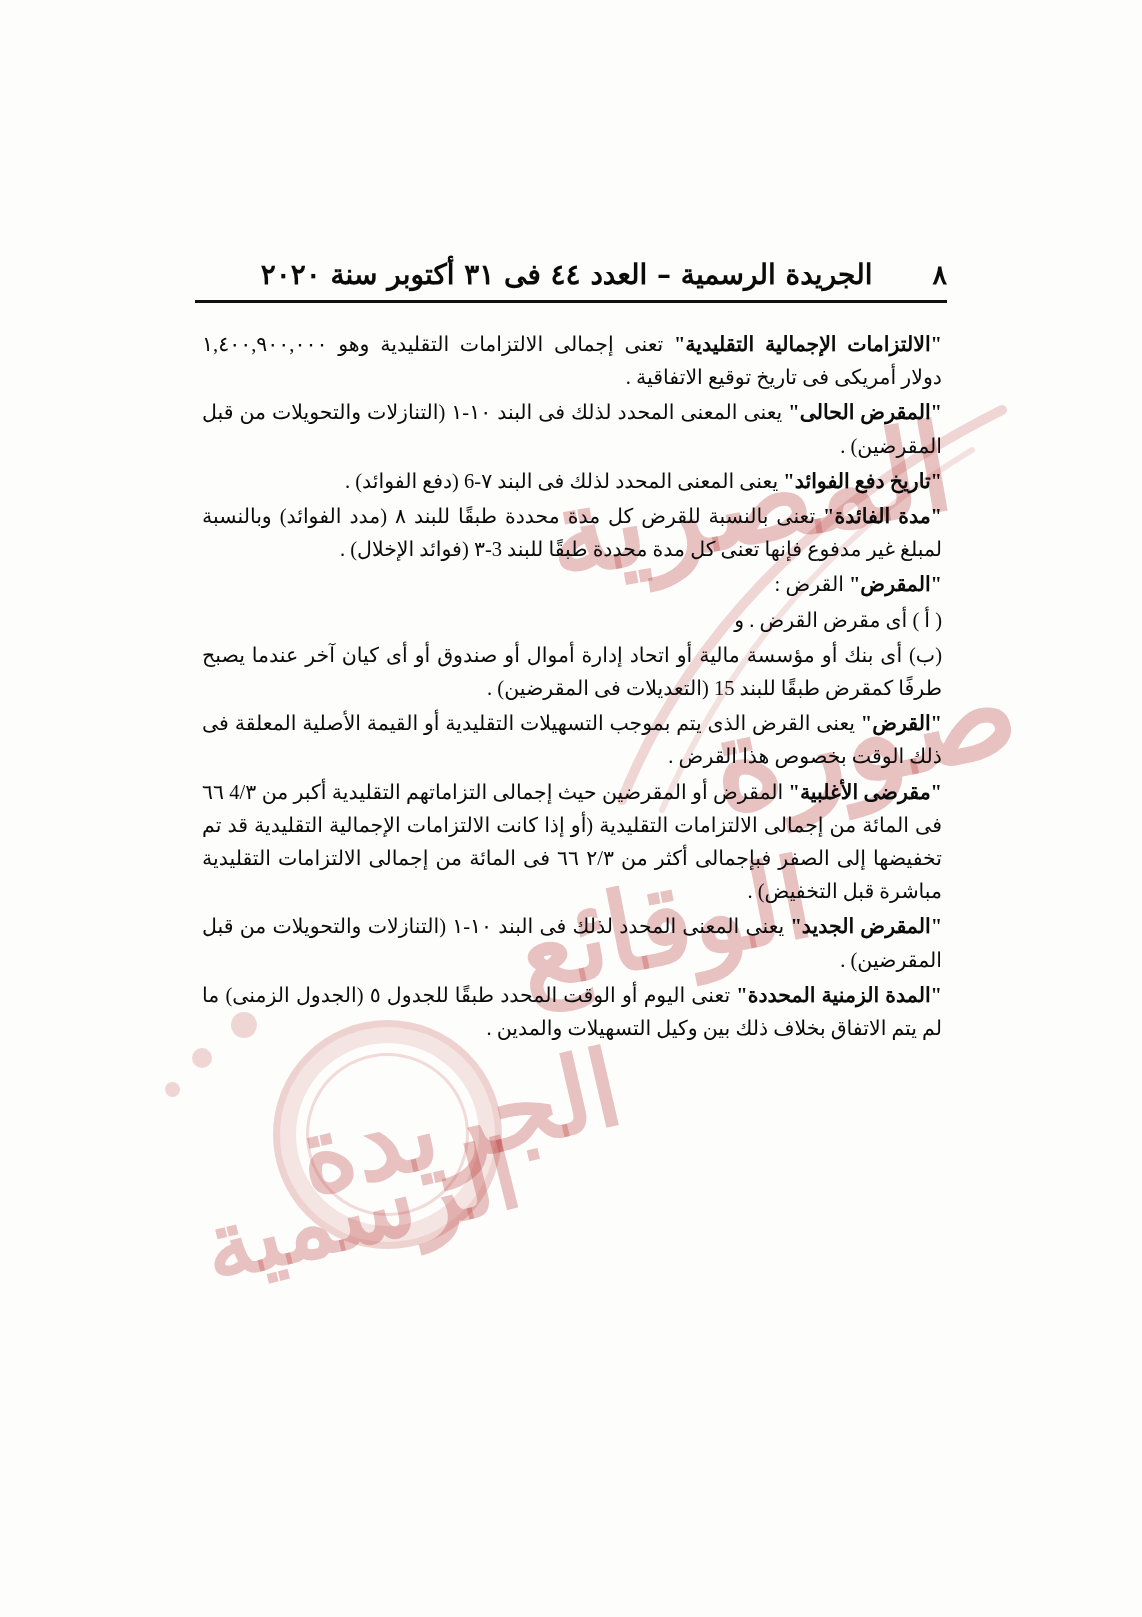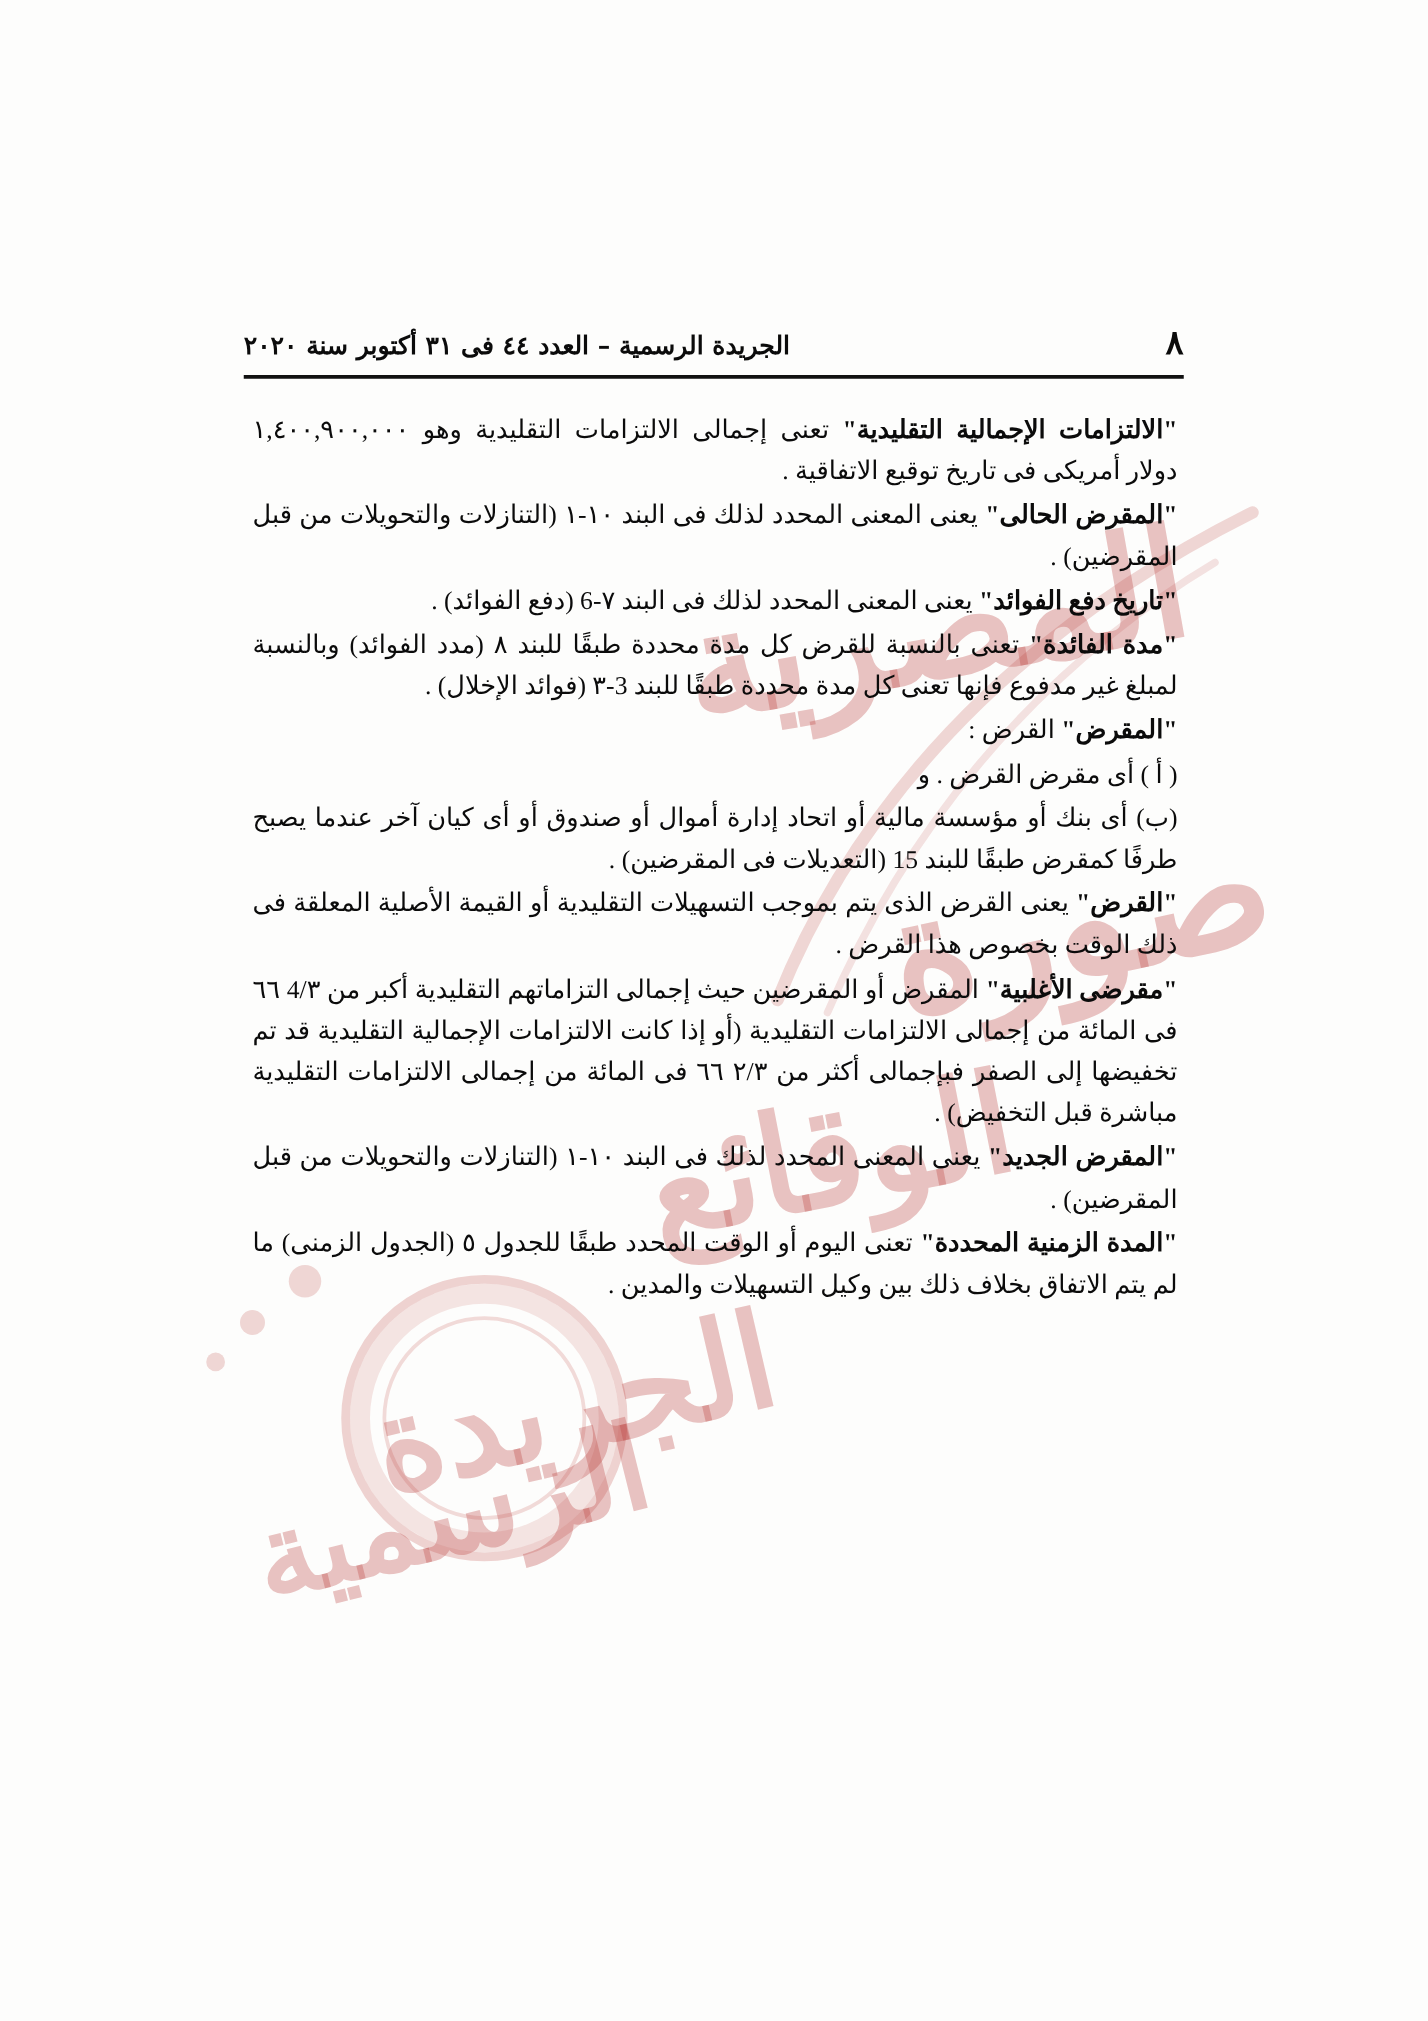--- a/index.html
+++ b/index.html
@@ -101,24 +101,24 @@
     align-items: baseline;
     justify-content: flex-start;
     gap: 60px;
   }
   .page-number {
     font-size: 27px;
     font-weight: bold;
     font-family: "DejaVu Serif", serif;
   }
   .header-title {
-    font-size: 20px;
+    font-size: 28px;
     font-weight: bold;
     flex: 1;
-    text-align: left;
+    text-align: right;
     font-family: "DejaVu Serif", serif;
   }
   .header-rule {
     position: absolute;
     top: 300px;
     right: 195px;
     width: 752px;
     height: 3px;
     background: #111;
   }

